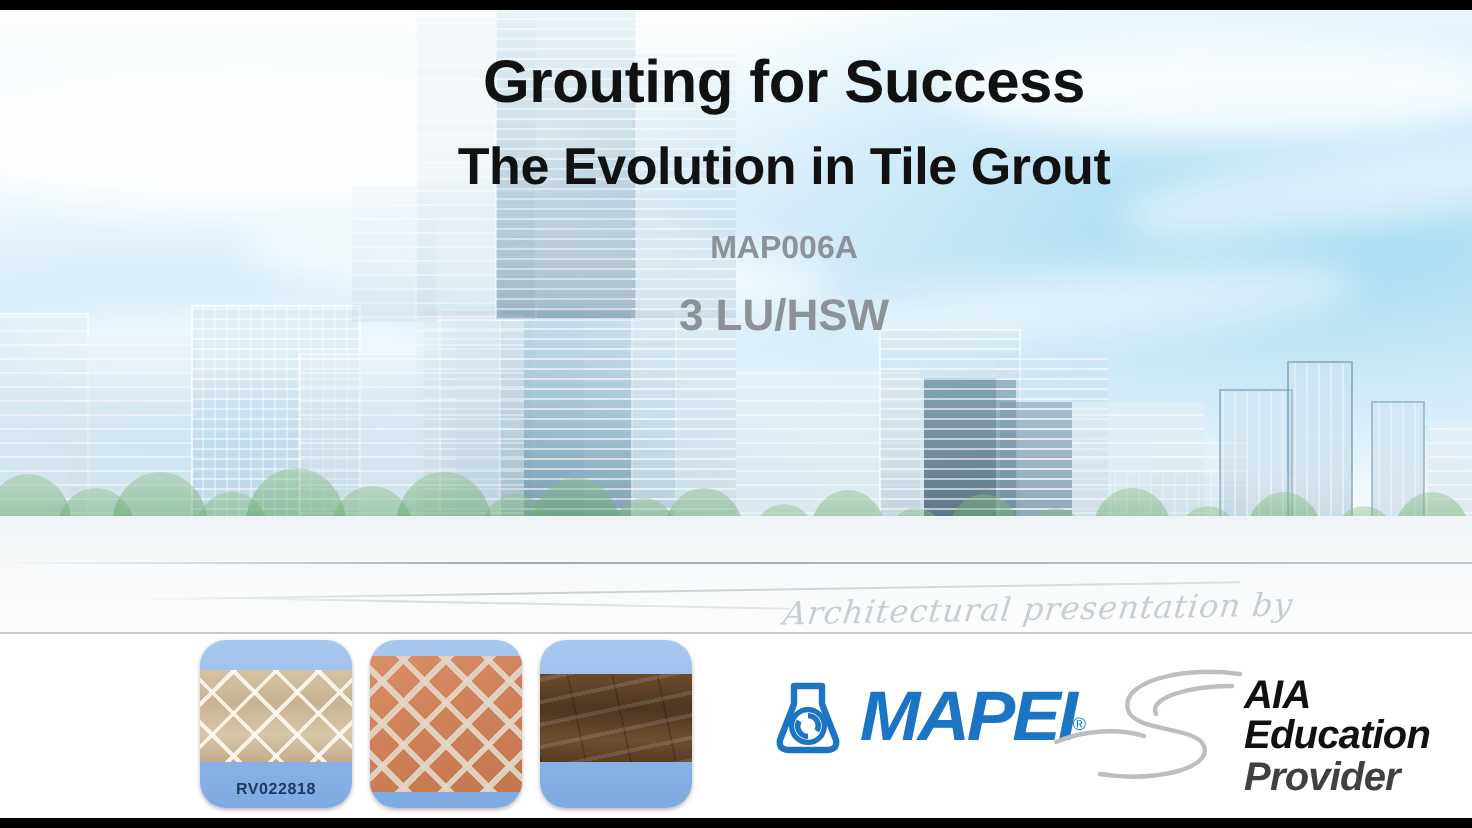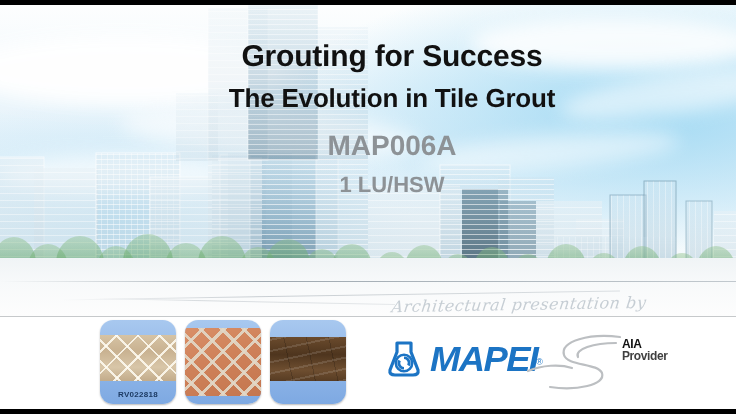--- a/index.html
+++ b/index.html
@@ -64,35 +64,35 @@
     font-style:italic; font-size:16px;
     color:rgba(120,138,152,.40);
     letter-spacing:.5px;
     white-space:nowrap;
     transform:skewX(-8deg) rotate(-1deg);
     z-index:12;
   }
 
   
   .titles {
-    position:absolute; left:0; top:16px; width:736px;
+    position:absolute; left:0; top:1px; width:736px;
     text-align:center; z-index:20;
     text-rendering:geometricPrecision;
     padding-left:48px;
   }
   .t-main {
     font-size:30px; font-weight:bold; color:#111;
     letter-spacing:-.2px; line-height:1; padding-top:26px;
   }
   .t-sub {
     font-size:26px; font-weight:bold; color:#111;
     letter-spacing:-.2px; line-height:1; padding-top:13px;
   }
   .t-code {
-    font-size:28px; font-weight:bold; color:#8d9296;
+    font-size:16px; font-weight:bold; color:#8d9296;
     line-height:1; padding-top:21px;
   }
   .t-lu {
     font-size:22px; font-weight:bold; color:#8d9296;
     line-height:1; padding-top:14px;
   }
 
   
   #footer {
     position:absolute; left:0; bottom:5px; width:736px; height:93px;
@@ -156,21 +156,21 @@
     position:absolute; right:-9px; top:4px;
     font-size:10px; font-style:normal; font-weight:normal;
   }
 
   .swirl { position:absolute; left:520px; top:14px; z-index:41; }
 
   .aia {
     position:absolute; left:622px; top:21px;
     line-height:1.02; z-index:42;
   }
-  .aia div { font-size:12px; font-weight:bold; letter-spacing:-.4px; }
+  .aia div { font-size:20px; font-weight:bold; letter-spacing:-.4px;font-style:italic; }
   .aia .l1, .aia .l2, .aia .l3 { color:#111; }
   .aia .l4 { color:#404040; }
 </style>
 </head>
 <body>
 
 <div id="slide">
 
   <div class="bar-top"></div>
 
@@ -399,21 +399,21 @@
       <div class="plaza-line pl3"></div>
     </div>
 
     <div class="watermark">Architectural presentation by</div>
   </div>
 
   <div class="titles">
     <div class="t-main">Grouting for Success</div>
     <div class="t-sub">The Evolution in Tile Grout</div>
     <div class="t-code">MAP006A</div>
-    <div class="t-lu">1 LU/HSW</div>
+    <div class="t-lu">3 LU/HSW</div>
   </div>
 
   <div id="footer">
 
     <div class="thumbs">
 
       <div class="thumb">
         <div class="pic pic1"></div>
         <div class="lab1">RV022818</div>
       </div>
@@ -441,18 +441,19 @@
         <circle cx="19" cy="24" r="8.2" fill="none" stroke="#1c74c4" stroke-width="2.6"></circle>
         <path d="M19 17.5 a6.5 6.5 0 0 1 5.6 9.8 l-2.4 -1.6 a3.7 3.7 0 0 0 -3.2 -5.6 z" fill="#1c74c4"></path>
         <path d="M19 30.5 a6.5 6.5 0 0 1 -5.6 -9.8 l2.4 1.6 a3.7 3.7 0 0 0 3.2 5.6 z" fill="#1c74c4"></path>
       </svg>
       <div class="mapei-word">MAPEI</div>
       <span class="mapei-reg" style="position:relative;top:-12px;left:-8px;font-size:9px;color:#1c74c4;">®</span>
     </div>
 
     <div class="aia">
       <div class="l1">AIA</div>
+      <div class="l3">Education</div>
       <div class="l4">Provider</div>
     </div>
   </div>
 
   <div class="bar-bottom"></div>
 </div>
 
 </body></html>

